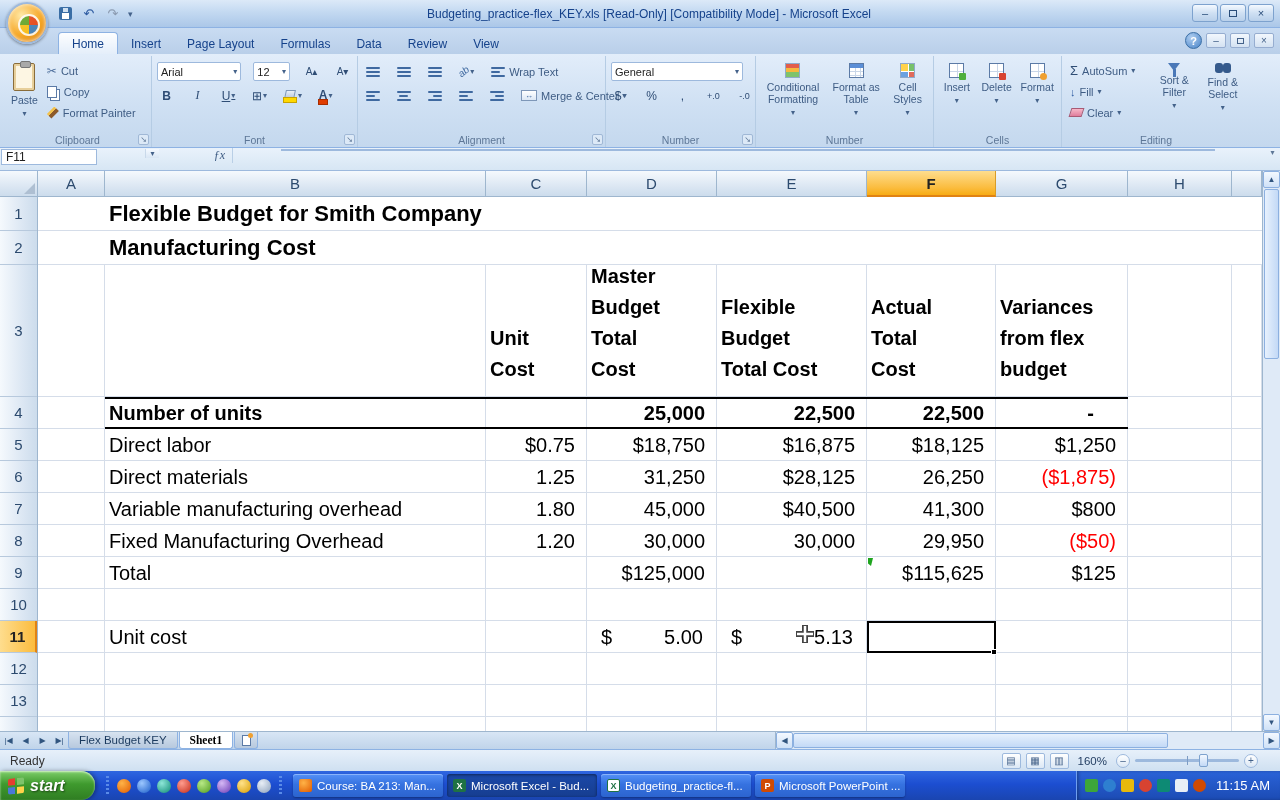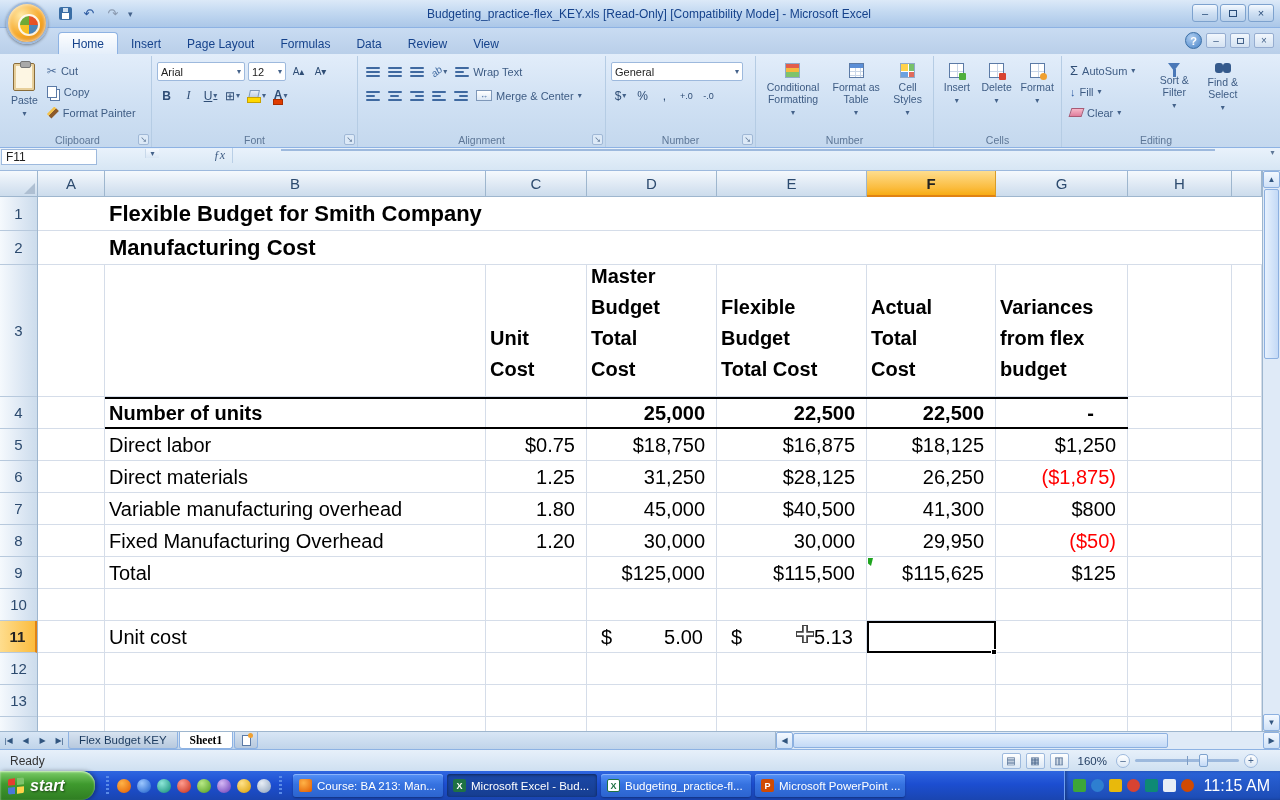--- a/index.html
+++ b/index.html
@@ -42,21 +42,21 @@
   .bigbtn { display:flex; flex-direction:column; align-items:center; justify-content:flex-start; gap:3px; font-size:10.5px; color:#3e5c84; text-align:center; padding:4px 2px 1px; border-radius:3px; line-height:1.15; }
   .dd { font-size:8px; color:#44628a; }
   
   .ic-clip { width:22px; height:28px; background:#fdf6e3; border:1px solid #8a6d3b; border-radius:2px; position:relative; box-shadow:inset 0 0 0 2px #e7cf9b; }
   .ic-clip::before { content:""; position:absolute; top:-3px; left:6px; width:9px; height:5px; background:#a9a9a9; border:1px solid #777; border-radius:2px; }
   .ic-cut-glyph { font-size:12px; color:#4a6b99; }
   .ic-copy { width:10px; height:12px; border:1px solid #5b7aa6; background:#fff; box-shadow:3px 3px 0 -1px #fff, 3px 3px 0 0 #5b7aa6; margin-right:3px; }
   .ic-brush { width:12px; height:12px; background:linear-gradient(135deg,#f2c24e 45%,#8c5a2b 45%); clip-path:polygon(0 62%,62% 0,100% 38%,38% 100%); }
   
   .combo { background:#fff; border:1px solid #9db9dd; border-radius:2px; font-size:11px; color:#222; display:flex; align-items:center; justify-content:space-between; padding:1px 3px; height:19px; }
-  .row { display:flex; gap:3px; align-items:center; }
+  .row { display:flex; gap:12px; align-items:center; }
   .fgrid { display:flex; flex-direction:column; gap:5px; padding-top:3px; }
   .tbtn { min-width:19px; height:19px; border-radius:3px; display:flex; align-items:center; justify-content:center; font-size:12px; color:#2f4d75; padding:0 2px; gap:1px; }
   .tbtn.b { font-weight:bold; }
   .tbtn.i { font-style:italic; font-family:"Liberation Serif",serif; }
   .tbtn.u { text-decoration:underline; }
   .ic-fill { width:14px; height:14px; position:relative; }
   .ic-fill::before { content:""; position:absolute; top:1px; left:2px; right:2px; height:7px; background:linear-gradient(#e8eef6,#b9c8dd); border:1px solid #7e97b8; transform:skewX(-12deg); }
   .ic-fill::after { content:""; position:absolute; bottom:0; left:0; right:0; height:4px; background:#ffd800; border:1px solid #c8a200; }
   .ic-fc { position:relative; font-size:12px; font-weight:bold; color:#2f4d75; line-height:11px; }
   .ic-fc::after { content:""; position:absolute; left:-1px; right:-1px; bottom:-4px; height:4px; background:#e03c00; border:1px solid #a82d00; }
@@ -180,21 +180,21 @@
     linear-gradient(#ffd24a,#ffd24a) 9px 9px/7px 7px no-repeat; transform:skewY(-6deg); }
   .qlaunch { display:flex; align-items:center; gap:6px; padding:0 9px; }
   .qdot { width:14px; height:14px; border-radius:50%; }
   .qsep { width:3px; height:20px; background:repeating-linear-gradient(#5a8be8 0 2px, transparent 2px 4px); margin:0 2px; }
   .taskbtns { display:flex; align-items:center; gap:4px; }
   .taskbtn { width:150px; height:23px; border-radius:3px; background:linear-gradient(#5591f7,#3672e0 45%,#2c64cf); box-shadow:inset 0 1px 0 #8ab4fb, 0 1px 2px rgba(0,0,0,.3); color:#fff; font-size:11.5px; display:flex; align-items:center; gap:5px; padding:0 6px; white-space:nowrap; overflow:hidden; }
   .taskbtn.active { background:linear-gradient(#1b49a8,#163d90); box-shadow:inset 0 1px 3px rgba(0,0,0,.5); }
   .tico { width:13px; height:13px; border-radius:2px; flex:none; display:flex; align-items:center; justify-content:center; font-size:9px; font-weight:bold; color:#fff; }
   .tray { margin-left:auto; height:29px; background:linear-gradient(#2a63d8,#1c4bb4); border-left:1px solid #6f9ff0; box-shadow:inset 2px 0 3px rgba(0,0,0,.25); display:flex; align-items:center; gap:5px; padding:0 10px 0 8px; }
   .trico { width:13px; height:13px; border-radius:2px; }
-  .clock { color:#fff; font-size:16px; padding-left:5px; }
+  .clock { color:#fff; font-size:13px; padding-left:5px; }
 </style>
 </head>
 <body>
 
 <div class="screen">
 
   <div class="titlebar">
     <div class="office-btn"></div>
     <div class="qat">
       <div class="qbtn">
@@ -637,21 +637,20 @@
         <div class="cellabs pC num">1.20</div>
         <div class="cellabs pD num">30,000</div>
         <div class="cellabs pE num">30,000</div>
         <div class="cellabs pF num">29,950</div>
         <div class="cellabs pG num red">($50)</div>
       </div>
 
       <div class="grow h32">
         <div class="cellabs pB lbl32">Total</div>
         <div class="cellabs pD num">$125,000</div>
-        <div class="cellabs pE num">$115,500</div>
         <div class="cellabs pF num">$115,625</div>
         <div class="cellabs pG num">$125</div>
       </div>
 
       <div class="grow h32"></div>
 
       <div class="grow h32">
         <div class="cellabs pB lbl32">Unit cost</div>
         <div class="cellabs pD acct">
           <span>$</span>

